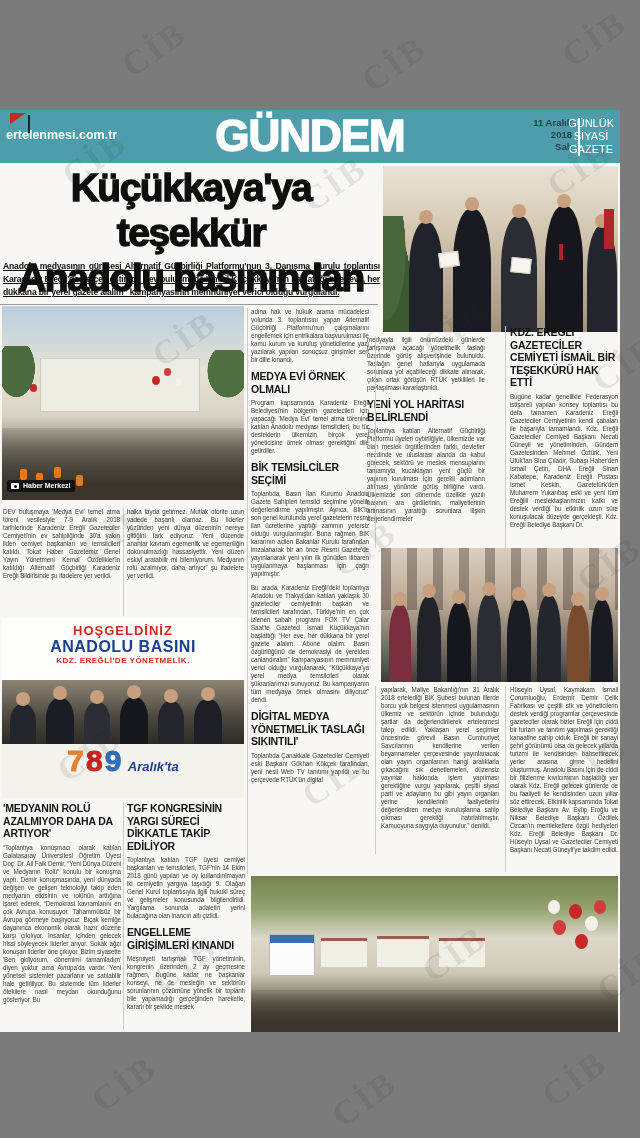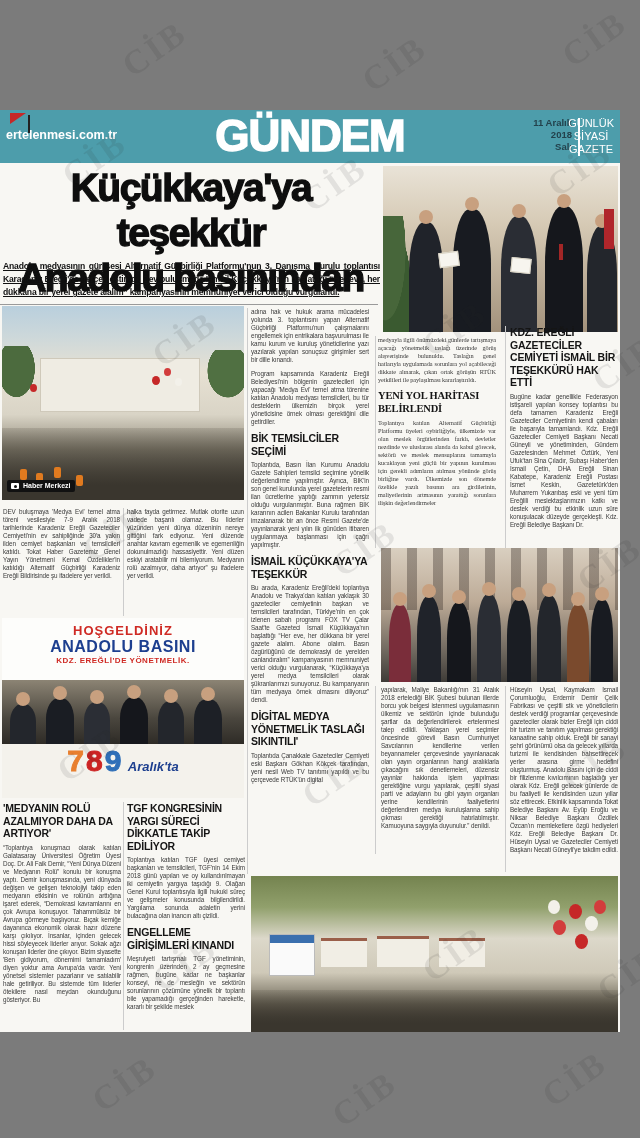--- a/index.html
+++ b/index.html
@@ -165,30 +165,30 @@
   </div>
   <div class="col" style="left:127px;top:692px;width:118px;height:228px;">
     <h3 class="sub first">TGF KONGRESİNİN YARGI SÜRECİ DİKKATLE TAKİP EDİLİYOR</h3>
     <p class="body-txt">Toplantıya katılan TGF üyesi cemiyet başkanları ve temsilcileri, TGF'nin 14 Ekim 2018 günü yapılan ve oy kullandırılmayan iki cemiyetin yargıya taşıdığı 9. Olağan Genel Kurul toplantısıyla ilgili hukuki süreç ve gelişmeler konusunda bilgilendirildi. Yargılama sonunda adaletin yerini bulacağına olan inancın altı çizildi.</p>
     <h3 class="sub">ENGELLEME GİRİŞİMLERİ KINANDI</h3>
     <p class="body-txt">Meşruiyeti tartışmalı TGF yönetiminin, kongrenin üzerinden 2 ay geçmesine rağmen, bugüne kadar ne başkanlar konseyi, ne de mesleğin ve sektörün sorunlarının çözümüne yönelik bir toplantı bile yapamadığı gerçeğinden hareketle, kararlı bir şekilde meslek</p>
   </div>
 
   <div class="col" style="left:251px;top:198px;width:118px;height:566px;">
     <p class="body-txt">adına hak ve hukuk arama mücadelesi yolunda 3. toplantısını yapan Alternatif Güçbirliği Platformu'nun çalışmalarını engellemek için entrikalara başvurulması ile kamu kurum ve kuruluş yöneticilerine yazı yazılarak yapılan sonuçsuz girişimler sert bir dille kınandı.</p>
+    <h3 class="sub">MEDYA EVİ ÖRNEK OLMALI</h3>
     <p class="body-txt">Program kapsamında Karadeniz Ereğli Belediyesi'nin bölgenin gazetecileri için yapacağı 'Medya Evi' temel atma törenine katılan Anadolu medyası temsilcileri, bu tür desteklerin ülkemizin birçok yerel yöneticisine örnek olması gerektiğini dile getirdiler.</p>
     <h3 class="sub">BİK TEMSİLCİLER SEÇİMİ</h3>
     <p class="body-txt">Toplantıda, Basın İlan Kurumu Anadolu Gazete Sahipleri temsilci seçimine yönelik değerlendirme yapılmıştır. Ayrıca, BİK'in son genel kurulunda yerel gazetelerin resmi ilan ücretlerine yaptığı zammın yetersiz olduğu vurgulanmıştır. Buna rağmen BİK kararının acilen Bakanlar Kurulu tarafından imzalanarak bir an önce Resmi Gazete'de yayınlanarak yeni yılın ilk günüden itibaren uygulanmaya başlanması için çağrı yapılmıştır.</p>
-    <h3 class="sub">İSMAİL KÜÇÜKKAYA'YA TEŞEKKÜR</h3>
     <p class="body-txt">Bu arada, Karadeniz Ereğli'deki toplantıya Anadolu ve Trakya'dan katılan yaklaşık 30 gazeteciler cemiyetinin başkan ve temsilcileri tarafından, Türkiye'nin en çok izlenen sabah programı FOX TV Çalar Saat'te Gazeteci İsmail Küçükkaya'nın başlattığı “Her eve, her dükkana bir yerel gazete alalım. Abone olalım. Basın özgürlüğünü de demokrasiyi de yerelden canlandıralım” kampanyasının memnuniyet verici olduğu vurgulanarak, “Küçükkaya'ya yerel medya temsilcileri olarak şükranlarımızı sunuyoruz. Bu kampanyanın tüm medyaya örnek olmasını diliyoruz” dendi.</p>
     <h3 class="sub">DİGİTAL MEDYA YÖNETMELİK TASLAĞI SIKINTILI'</h3>
     <p class="body-txt">Toplantıda Çanakkale Gazeteciler Cemiyeti eski Başkanı Gökhan Kökçek tarafından, yeni nesil Web TV tanıtımı yapıldı ve bu çerçevede RTÜK'ün digital</p>
   </div>
 
-  <div class="col" style="left:378px;top:226px;width:118px;height:212px;font-family:Liberation Serif, serif;">
+  <div class="col" style="left:367px;top:226px;width:118px;height:212px;">
     <p class="body-txt">medyayla ilgili önümüzdeki günlerde tartışmaya açacağı yönetmelik taslağı üzerinde görüş alışverişinde bulunuldu. Taslağın genel hatlarıyla uygulamada sorunlara yol açabileceği dikkate alınarak, çıkan ortak görüşün RTÜK yetkilileri ile paylaşılması kararlaştırıldı.</p>
     <h3 class="sub">YENİ YOL HARİTASI BELİRLENDİ</h3>
     <p class="body-txt">Toplantıya katılan Alternatif Güçbirliği Platformu üyeleri oybirliğiyle, ülkemizde var olan meslek örgütlerinden farklı, devletler nezdinde ve uluslarası alanda da kabul görecek, sektörü ve meslek mensuplarını tamamıyla kucaklayan yeni güçlü bir yapının kurulması için gerekli adımların atılması yönünde görüş birliğine vardı. Ülkemizde son dönemde özelikle yazılı basının ara girdilerinin, maliyetlerinin artmasının yarattığı sorunlara ilişkin değerlendirmeler</p>
   </div>
 
   <div class="col" style="left:510px;top:216px;width:108px;height:222px;">
     <h3 class="sub first">KDZ. EREĞLİ GAZETECİLER CEMİYETİ İSMAİL BİR TEŞEKKÜRÜ HAK ETTİ</h3>
     <p class="body-txt">Bugüne kadar genellikle Federasyon istişareli yapılan konsey toplantısı bu defa tamamen Karadeniz Ereğli Gazeteciler Cemiyetinin kendi çabaları ile başarıyla tamamlandı. Kdz. Ereğli Gazeteciler Cemiyeti Başkanı Necati Güneyli ve yönetiminden, Gündem Gazetesinden Mehmet Öztürk, Yeni Ufuk'tan Sina Çıladır, Subaşı Haber'den İsmail Çetin, DHA Ereğli Sinan Kabatepe, Karadeniz Ereğli Postası İsmet Keskin, Gazetetürk'den Muharrem Yukarıbaş eski ve yeni tüm Ereğlili meslektaşlarımızın katkı ve destek verdiği bu etkinlik uzun süre konuşulacak düzeyde gerçekleşti. Kdz. Ereğli Belediye Başkanı Dr.</p>
   </div>
 

